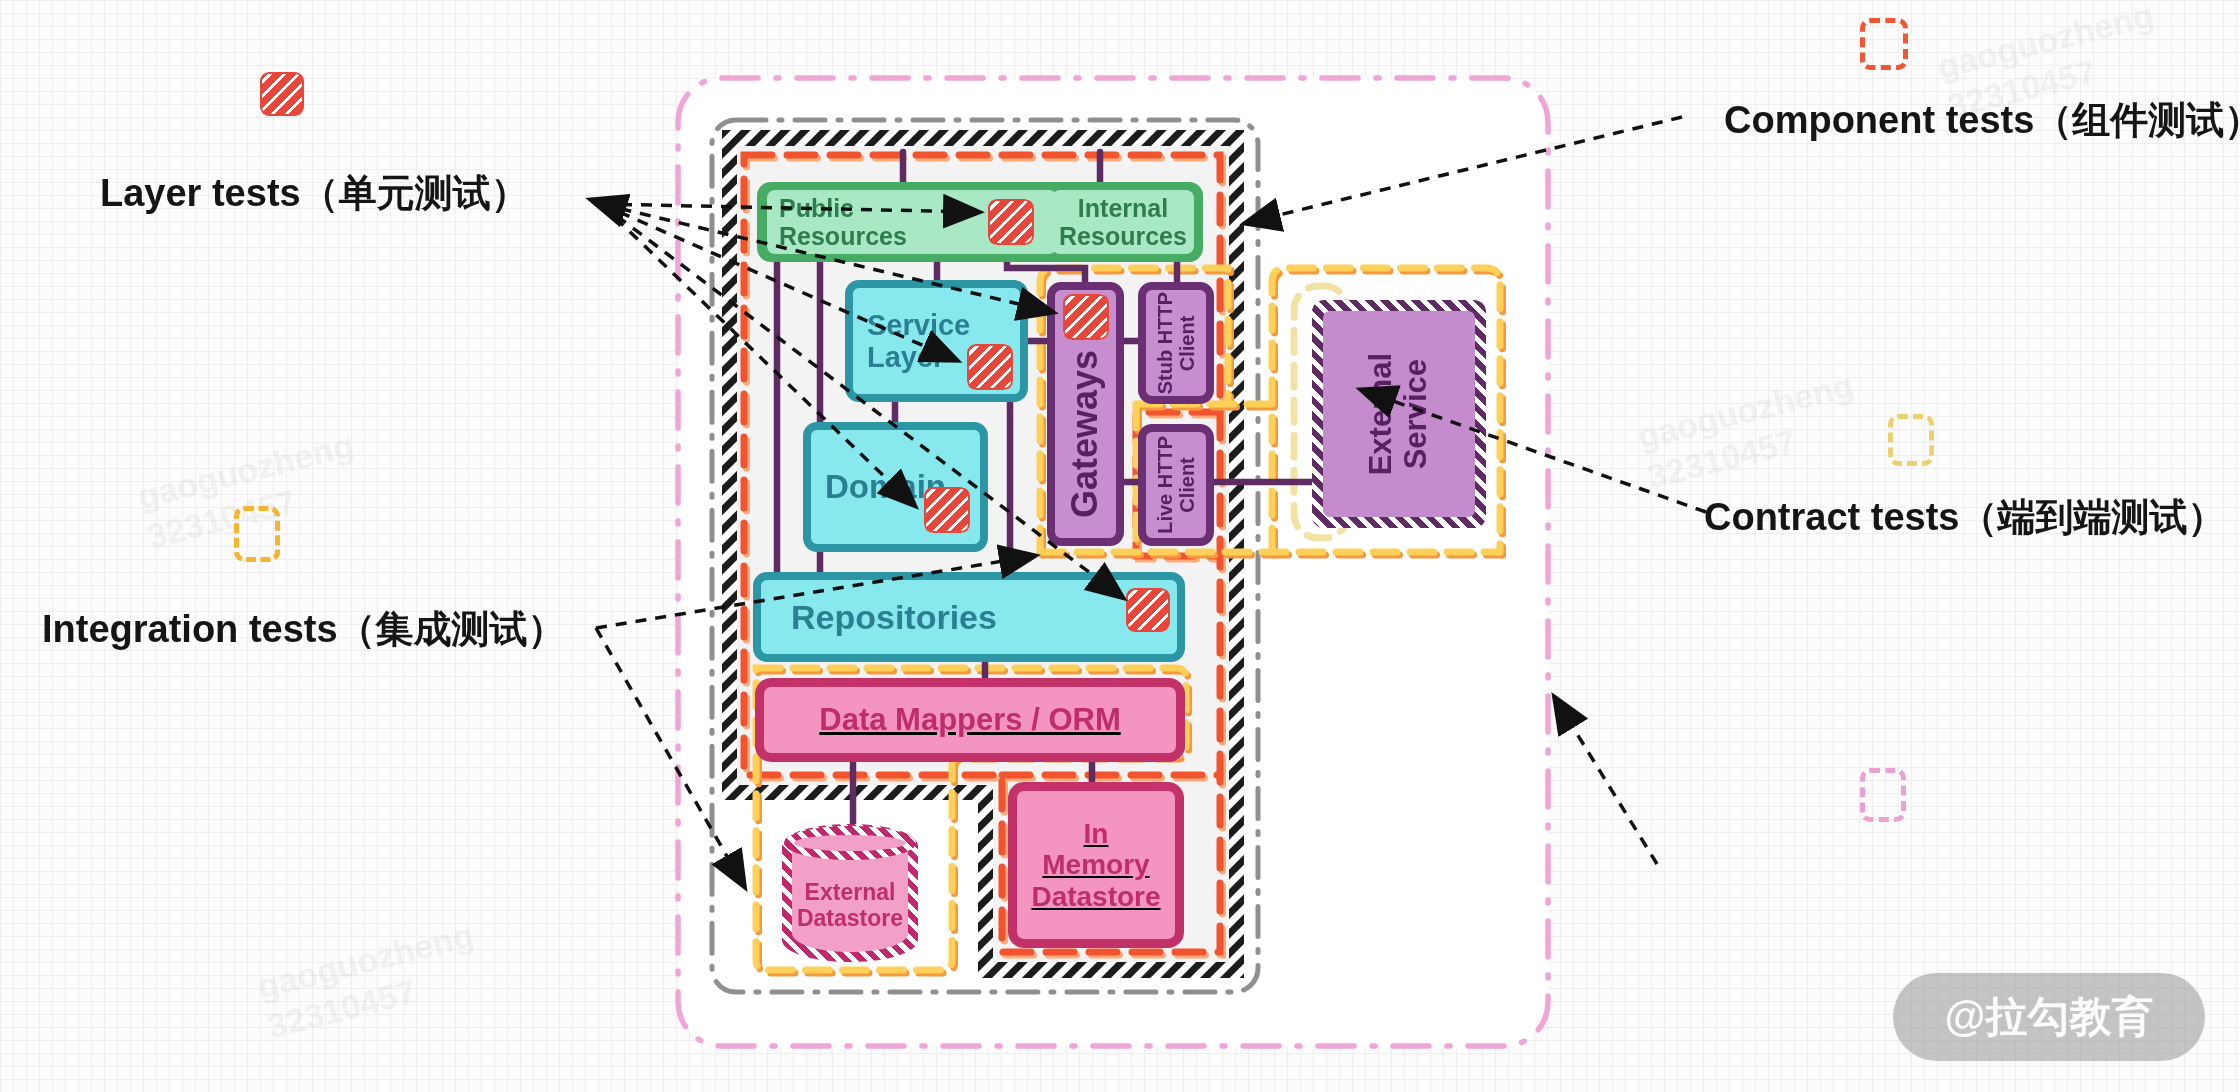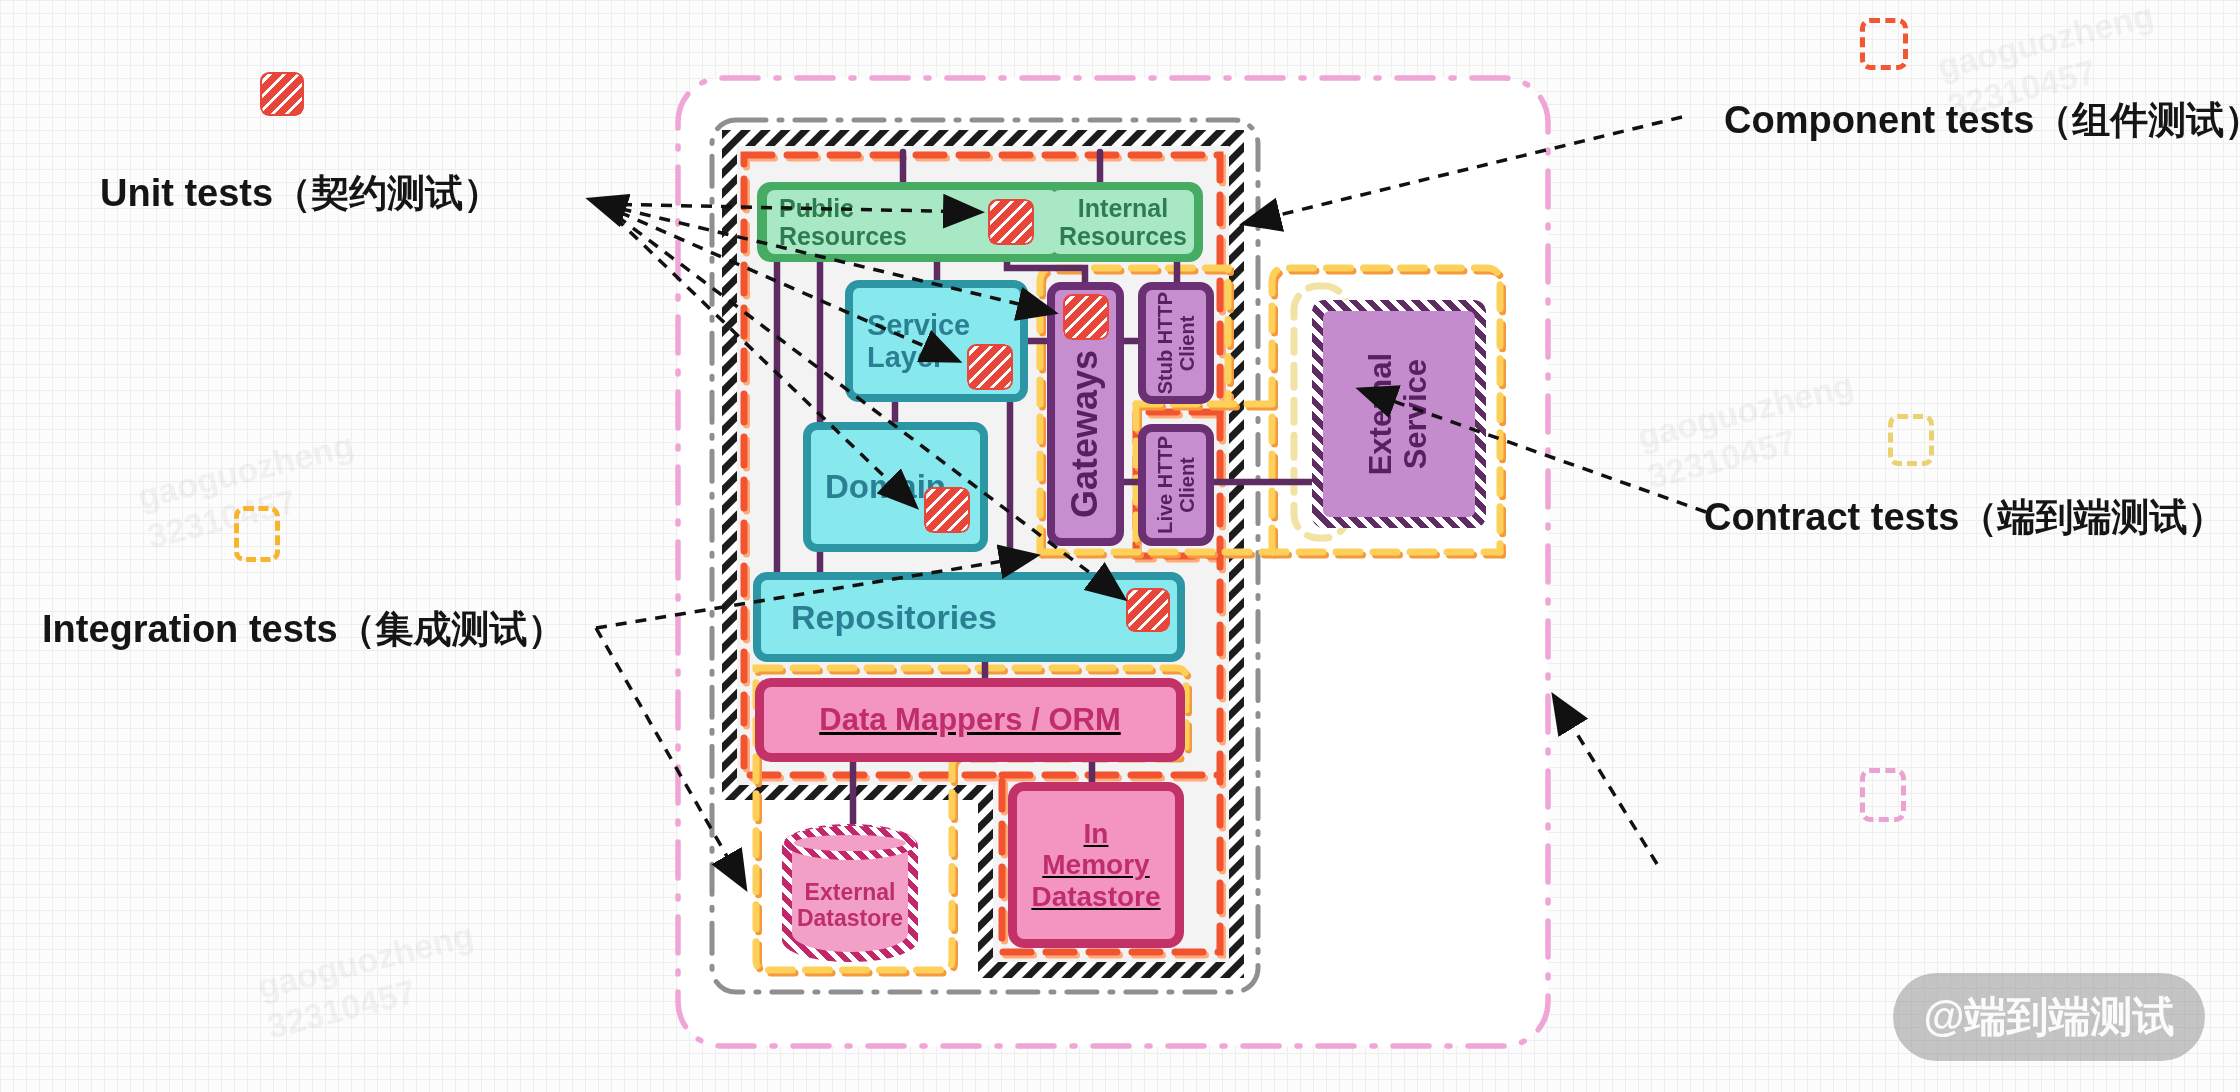--- a/index.html
+++ b/index.html
@@ -207,21 +207,21 @@
       <path d="M614,207 L592,200" marker-end="url(#arrow)"></path>
       <path d="M596,628 L1034,556" marker-end="url(#arrow)"></path>
       <path d="M596,628 L744,886" marker-end="url(#arrow)"></path>
       <path d="M1682,117 L1246,223" marker-end="url(#arrow)"></path>
       <path d="M1706,512 L1362,390" marker-end="url(#arrow)"></path>
       <path d="M1657,864 L1555,698" marker-end="url(#arrow)"></path>
     </g>
   </svg>
 
   <div class="red-hatch" style="left:260px;top:72px;width:44px;height:44px;z-index:7;"></div>
-  <div class="legend-label" style="left:100px;top:168px;z-index:7;">Unit tests（契约测试）</div>
+  <div class="legend-label" style="left:100px;top:168px;z-index:7;">Layer tests（单元测试）</div>
 
   <div class="dash-icon" style="left:1860px;top:18px;width:38px;height:42px;border:5px dashed #f25633;z-index:7;"></div>
   <div class="legend-label" style="left:1704px;top:95px;z-index:7;padding-left:20px;">Component tests（组件测试）</div>
 
   <div class="dash-icon" style="left:1888px;top:414px;width:36px;height:42px;border:5px dashed #ecd170;z-index:7;"></div>
   <div class="legend-label" style="left:1704px;top:492px;z-index:7;">Contract tests（端到端测试）</div>
 
   <div class="dash-icon" style="left:234px;top:506px;width:36px;height:46px;border:5px dashed #f7b42c;z-index:7;"></div>
   <div class="legend-label" style="left:42px;top:604px;z-index:7;">Integration tests（集成测试）</div>
 
@@ -250,16 +250,16 @@
   <div class="wm" style="left:1940px;top:20px;">
     <div>gaoguozheng</div>
       <div>32310457</div>
   </div>
   <div class="wm" style="left:260px;top:940px;">
     <div>gaoguozheng</div>
       <div>32310457</div>
   </div>
 
   <div class="wm-badge" style="z-index:8;">
-    <span>@端到端测试</span>
+    <span>@拉勾教育</span>
   </div>
 
 </div>
 
 </body></html>

